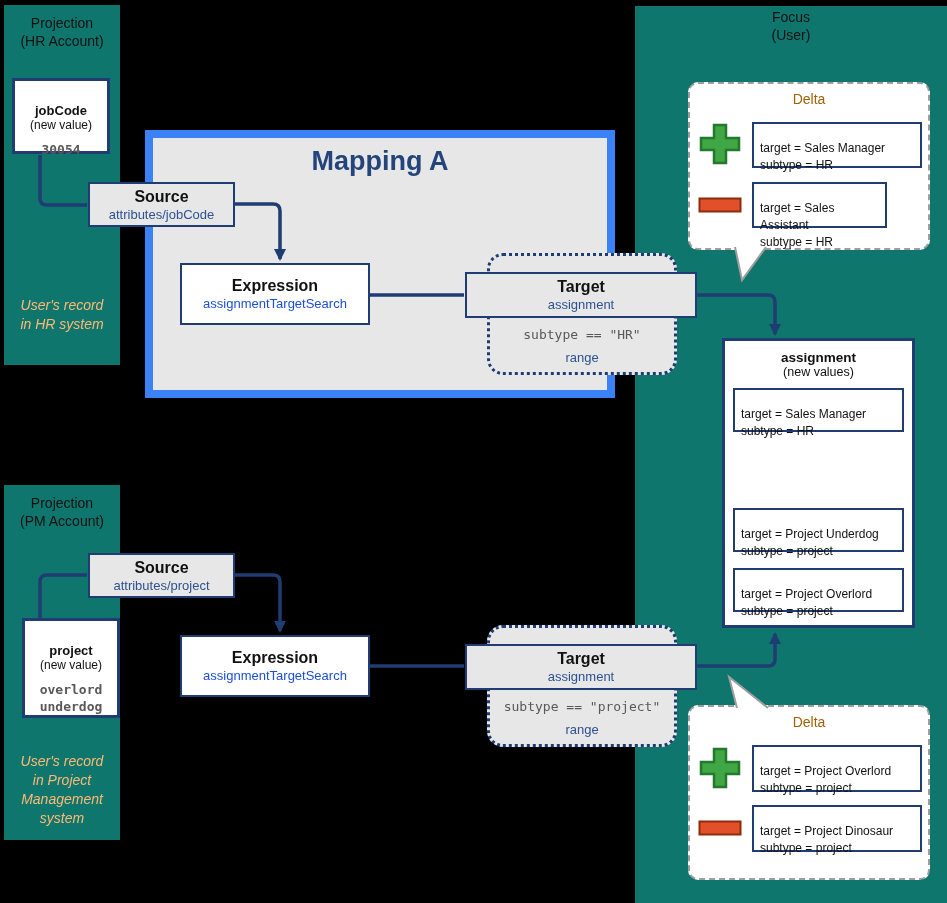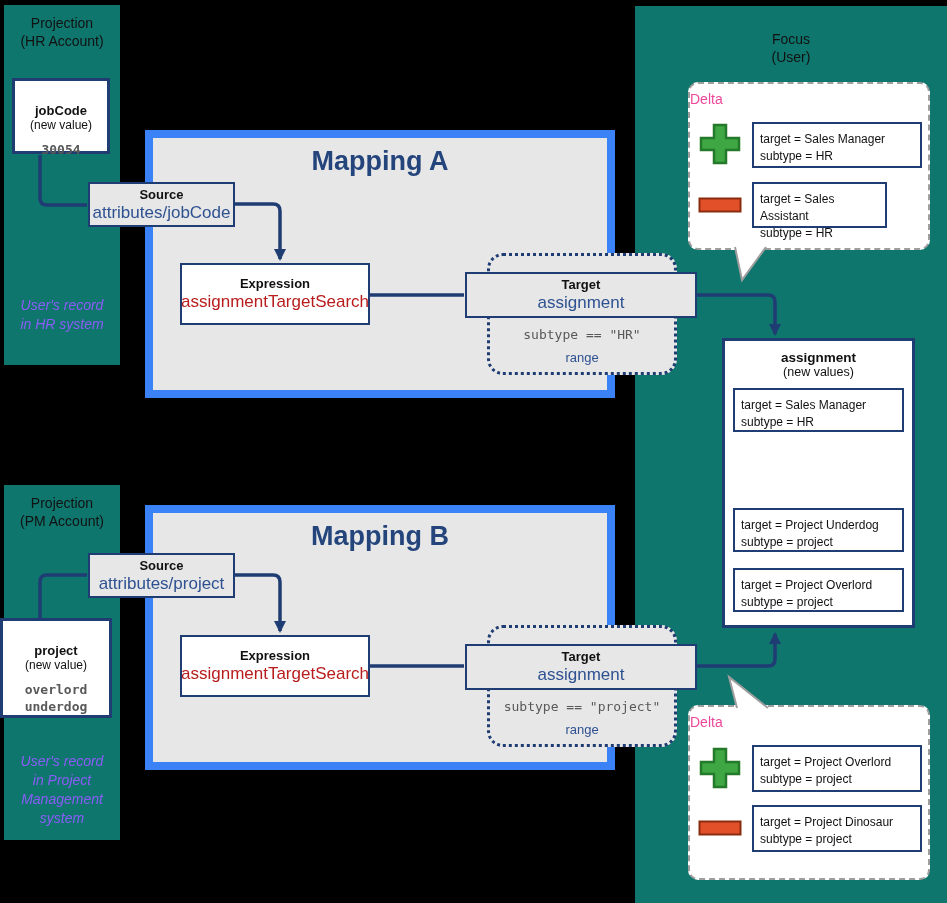--- a/index.html
+++ b/index.html
@@ -5,46 +5,46 @@
   * { box-sizing: border-box; }
   html,body { margin:0; padding:0; background:#000; }
   body { font-family:"Liberation Sans", sans-serif; }
   .canvas { position:relative; width:947px; height:903px; background:#000; overflow:hidden; }
   .canvas > div { position:absolute; }
   .pre { white-space:pre-line;font-weight:bold; }
   .mono { font-family:"DejaVu Sans Mono", monospace; color:#595959; }
 
   .white-panel { background:#0f766e; }
   .panel-title { padding-top:9px; text-align:center; font-size:14px; line-height:18px; color:#111; white-space:pre-line; }
-  .caption { font-style:italic; font-size:14px; line-height:19px; text-align:center; color:#8b5cf6; white-space:pre-line; }
+  .caption { font-style:italic; font-size:14px; line-height:19px; text-align:center; color:#fdba74; white-space:pre-line; }
 
   .mapping-box { background:#e7e7e7; border:8px solid #3b82f6; }
   .mapping-title { text-align:center; margin-top:8px; font-size:27px; font-weight:bold; color:#24447c; }
 
   .dotted-range { background:#e7e7e7; border:3px dotted #1f3d73; border-radius:16px; }
   .range-cond { position:absolute; left:0; right:0; bottom:30px; text-align:center; font-size:13px; }
   .range-label { position:absolute; left:0; right:0; bottom:7px; text-align:center; font-size:13px; color:#2e5191; }
 
   .node { border:2.5px solid #1f3d73; display:flex; flex-direction:column; justify-content:center; align-items:center; gap:1px; }
   .node.gray { background:#e7e7e7; }
   .node.white { background:#fff; }
-  .node-label { font-weight:bold; font-size:13px; color:#111; }
-  .node-value { font-size:17px; }
+  .node-label { font-weight:bold; font-size:16px; color:#111; }
+  .node-value { font-size:13px; }
   .navy { color:#2e5191; }
-  .dark { color:#b91c1c;text-align:center; }
+  .dark { color:#1d4ed8;text-align:center; }
 
   .attr-box { background:#fff; border:3px solid #1f3d73; text-align:center; padding-top:22px; }
   .attr-name { font-weight:bold; font-size:13px; color:#111; }
   .attr-note { font-size:12px; color:#111; }
   .attr-value { margin-top:9px; font-size:13px; line-height:17px; }
 
   .delta-box { background:#fff; border:2px dashed #9e9e9e; border-radius:10px; }
-  .delta-title { text-align:left; margin-top:7px; font-size:14px; color:#ec4899; }
+  .delta-title { text-align:center; margin-top:7px; font-size:14px; color:#a16207; }
 
-  .delta-item, .assign-item { background:#fff; border:2px solid #1f3d73; font-size:12px; line-height:17px; padding:7px 6px; color:#111; white-space:pre-line; }
+  .delta-item, .assign-item { background:#fff; border:2px solid #1f3d73; font-size:12px; line-height:17px; padding:16px 6px; color:#111; white-space:pre-line; }
 
   .assignment-box { background:#fff; border:3px solid #1f3d73; text-align:center; }
   .assignment-title { margin-top:9px; font-size:13.5px; font-weight:bold; color:#111; }
   .assignment-subtitle { font-size:12.5px; color:#111; }
 
   .icon-wrap { line-height:0; }
   .overlay { position:absolute; left:0; top:0; pointer-events:none; }
 </style>
 </head>
 <body>
@@ -61,21 +61,21 @@
   <div class="white-panel" style="left:4px;top:485px;width:116px;height:355px">
     <div class="panel-title">Projection
 (PM Account)</div>
   </div>
   <div class="caption" style="left:4px;top:752px;width:116px">User's record
 in Project
 Management
 system</div>
 
   <div class="white-panel" style="left:635px;top:6px;width:312px;height:897px">
-    <div class="panel-title" style="padding-top:24px">Focus
+    <div class="panel-title" style="padding-top:2px">Focus
 (User)</div>
   </div>
 
   <div class="mapping-box" style="left:145px;top:130px;width:470px;height:268px">
     <div class="mapping-title">Mapping A</div>
   </div>
   <div class="dotted-range" style="left:487px;top:253px;width:190px;height:122px">
     <div class="range-cond mono">subtype == "HR"</div>
     <div class="range-label">range</div>
   </div>
@@ -85,23 +85,20 @@
   </div>
   <div class="node white" style="left:180px;top:263px;width:190px;height:62px">
     <div class="node-label">Expression</div>
     <div class="node-value dark">assignmentTargetSearch</div>
   </div>
   <div class="node gray" style="left:465px;top:272px;width:232px;height:46px">
     <div class="node-label">Target</div>
     <div class="node-value navy">assignment</div>
   </div>
 
-  <div class="mapping-box" style="left:145px;top:505px;width:470px;height:265px">
-    <div class="mapping-title">Mapping B</div>
-  </div>
   <div class="dotted-range" style="left:487px;top:625px;width:190px;height:122px">
     <div class="range-cond mono">subtype == "project"</div>
     <div class="range-label">range</div>
   </div>
   <div class="node gray" style="left:88px;top:553px;width:147px;height:45px">
     <div class="node-label">Source</div>
     <div class="node-value navy">attributes/project</div>
   </div>
   <div class="node white" style="left:180px;top:635px;width:190px;height:62px">
     <div class="node-label">Expression</div>
@@ -110,21 +107,21 @@
   <div class="node gray" style="left:465px;top:644px;width:232px;height:46px">
     <div class="node-label">Target</div>
     <div class="node-value navy">assignment</div>
   </div>
 
   <div class="attr-box" style="left:12px;top:78px;width:98px;height:76px">
     <div class="attr-name">jobCode</div>
     <div class="attr-note">(new value)</div>
     <div class="attr-value mono pre">30054</div>
   </div>
-  <div class="attr-box" style="left:0;top:618px;width:112px;height:100px">
+  <div class="attr-box" style="left:22px;top:618px;width:98px;height:100px">
     <div class="attr-name">project</div>
     <div class="attr-note">(new value)</div>
     <div class="attr-value mono pre">overlord
 underdog</div>
   </div>
 
   <div class="delta-box" style="left:688px;top:82px;width:242px;height:168px">
     <div class="delta-title">Delta</div>
   </div>
   <div class="icon-wrap" style="left:698px;top:122px">

